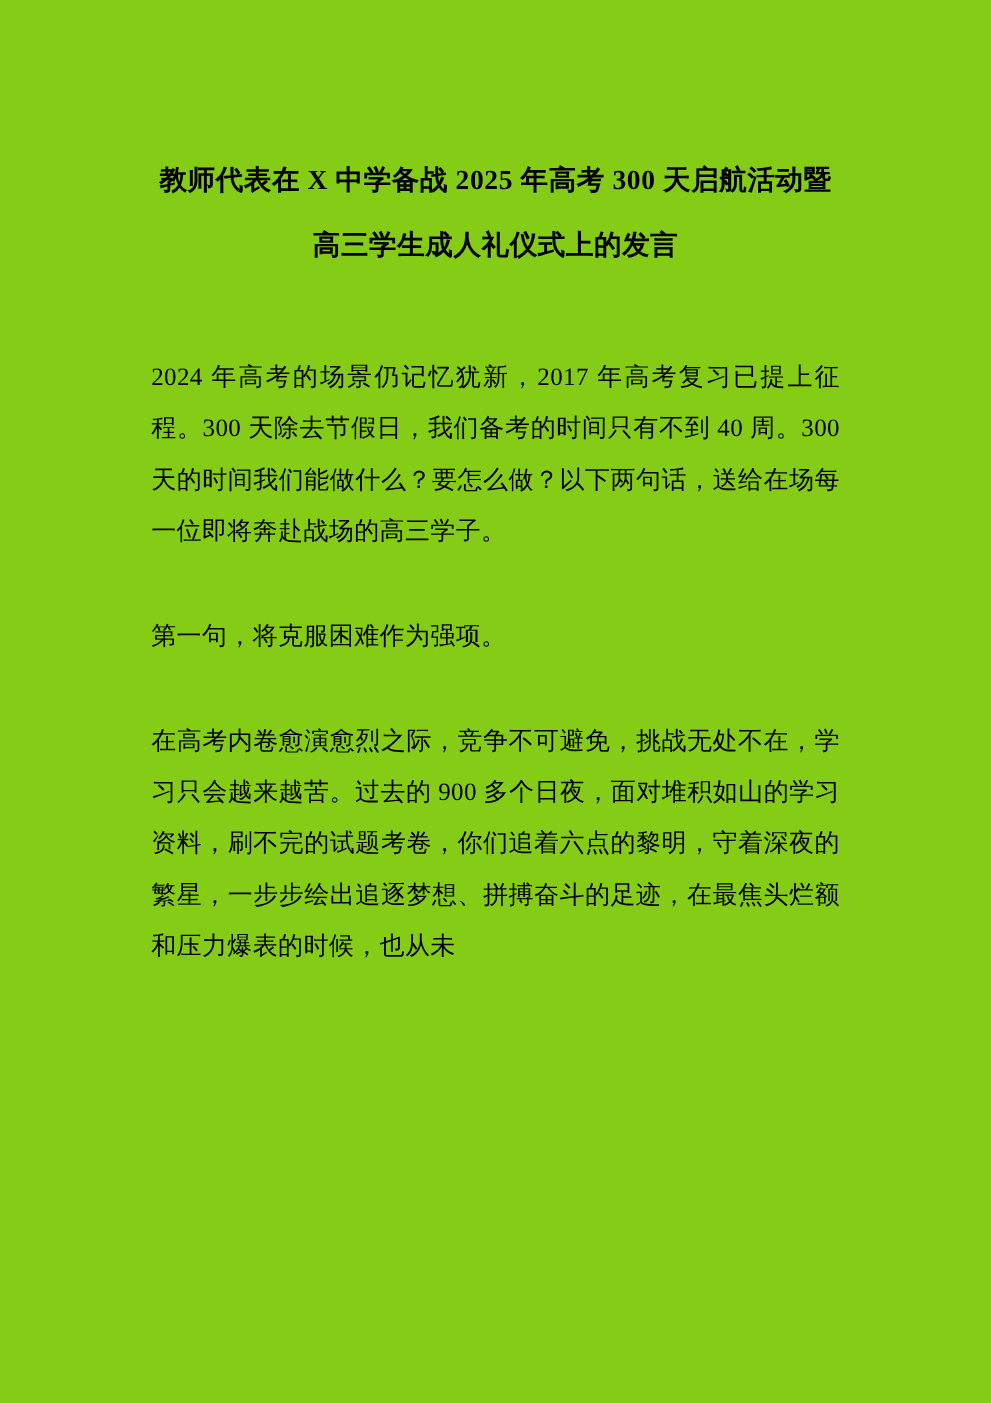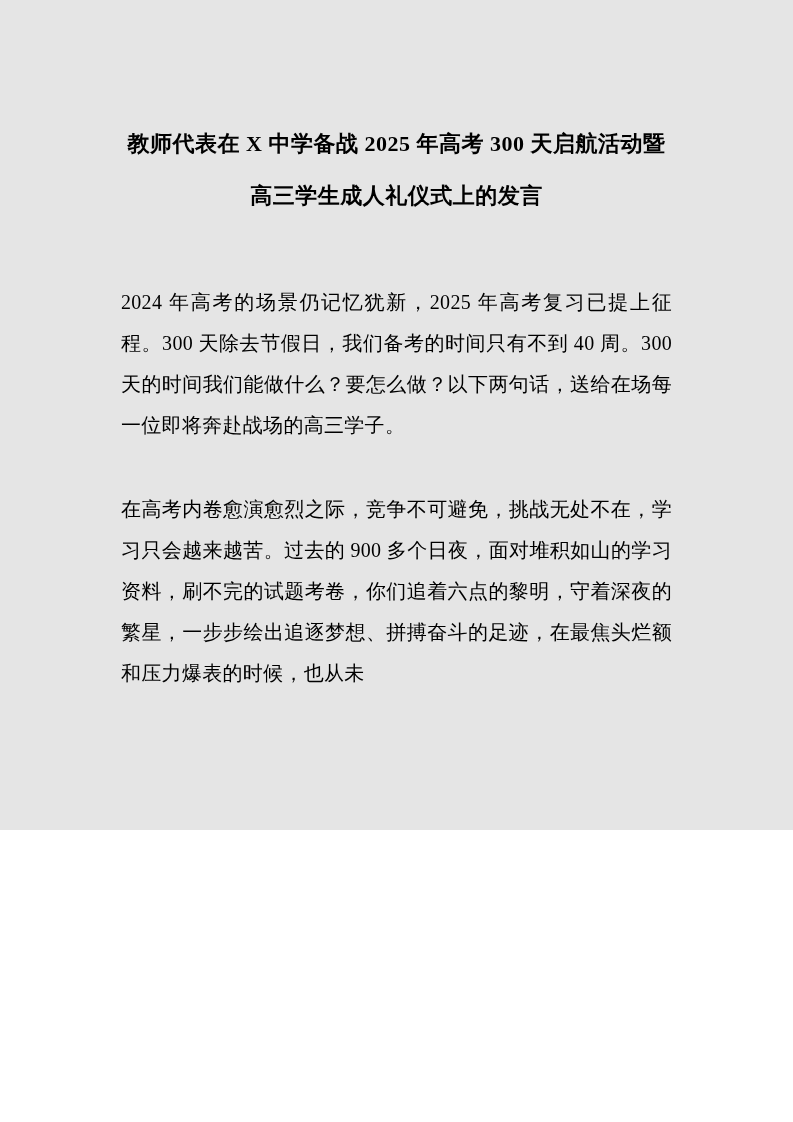--- a/index.html
+++ b/index.html
@@ -8,23 +8,23 @@
     background: #ffffff;
   }
   body {
     width: 793px;
     height: 1122px;
     overflow: hidden;
   }
   .page {
     box-sizing: border-box;
     width: 793px;
-    height: 830px;
+    height: 1122px;
     padding: 118px 121px 0 121px;
-    background: #e5e5e5;
+    background: #84cc16;
     color: #000000;
     font-family: "Liberation Serif", "DejaVu Serif", serif;
     overflow: hidden;
   }
   .doc-title {
     margin: 0 0 60px 0;
     font-size: 22px;
     font-weight: bold;
     line-height: 52px;
     text-align: center;
@@ -43,17 +43,18 @@
   }
 </style>
 </head>
 <body>
 
 <div class="page">
   <h1 class="doc-title">教师代表在 X 中学备战 2025 年高考 300 天启航活动暨高三学生成人礼仪式上的发言</h1>
 
 
 
-  <p class="para">2024 年高考的场景仍记忆犹新，2025 年高考复习已提上征程。300 天除去节假日，我们备考的时间只有不到 40 周。300 天的时间我们能做什么？要怎么做？以下两句话，送给在场每一位即将奔赴战场的高三学子。</p>
+  <p class="para">2024 年高考的场景仍记忆犹新，2017 年高考复习已提上征程。300 天除去节假日，我们备考的时间只有不到 40 周。300 天的时间我们能做什么？要怎么做？以下两句话，送给在场每一位即将奔赴战场的高三学子。</p>
 
+  <p class="para">第一句，将克服困难作为强项。</p>
 
   <p class="para">在高考内卷愈演愈烈之际，竞争不可避免，挑战无处不在，学习只会越来越苦。过去的 900 多个日夜，面对堆积如山的学习资料，刷不完的试题考卷，你们追着六点的黎明，守着深夜的繁星，一步步绘出追逐梦想、拼搏奋斗的足迹，在最焦头烂额和压力爆表的时候，也从未</p>
 </div>
 
 </body></html>

